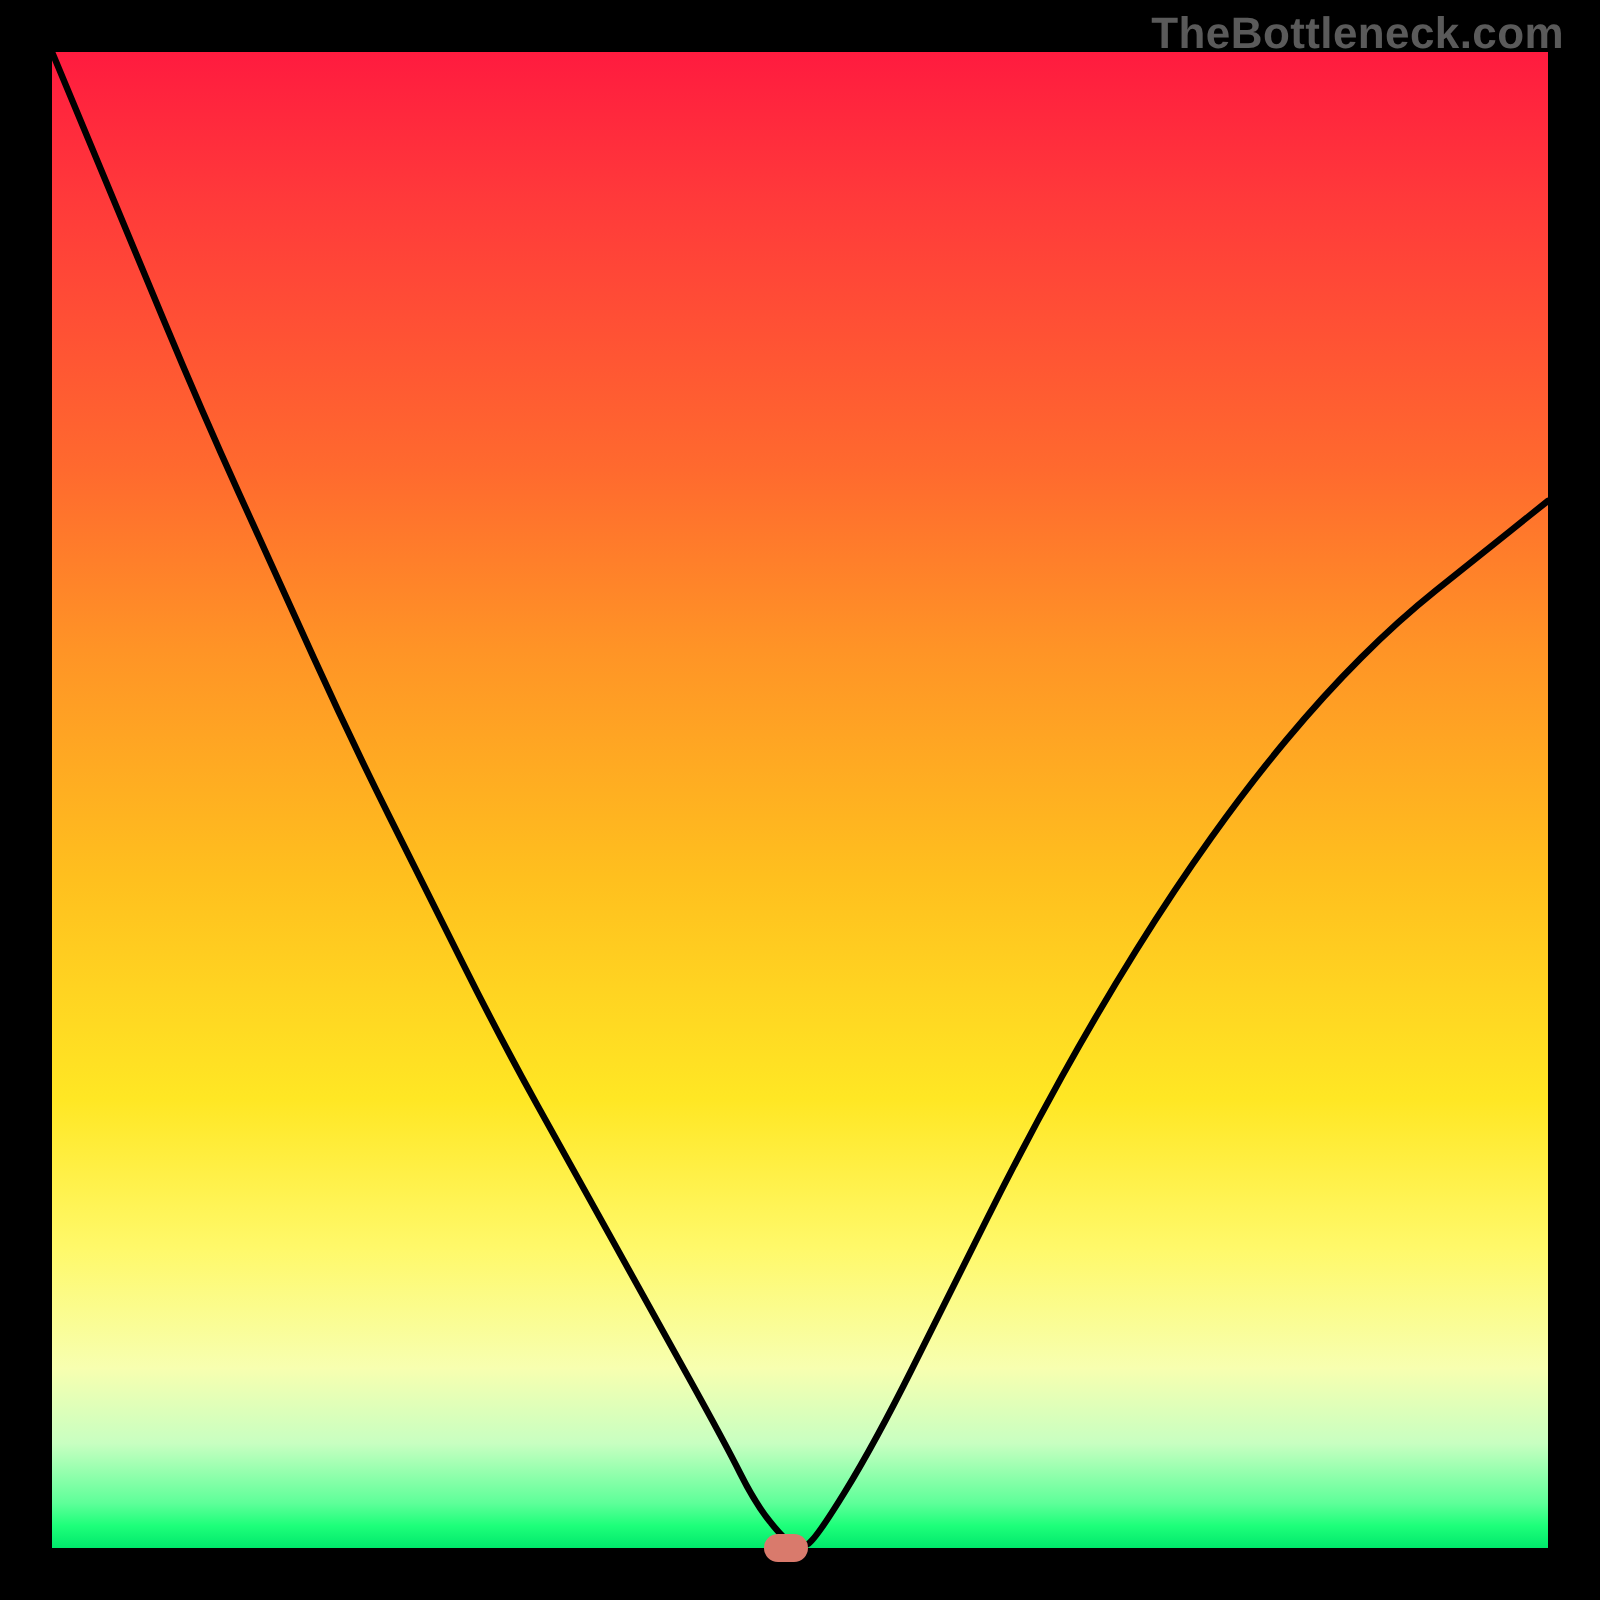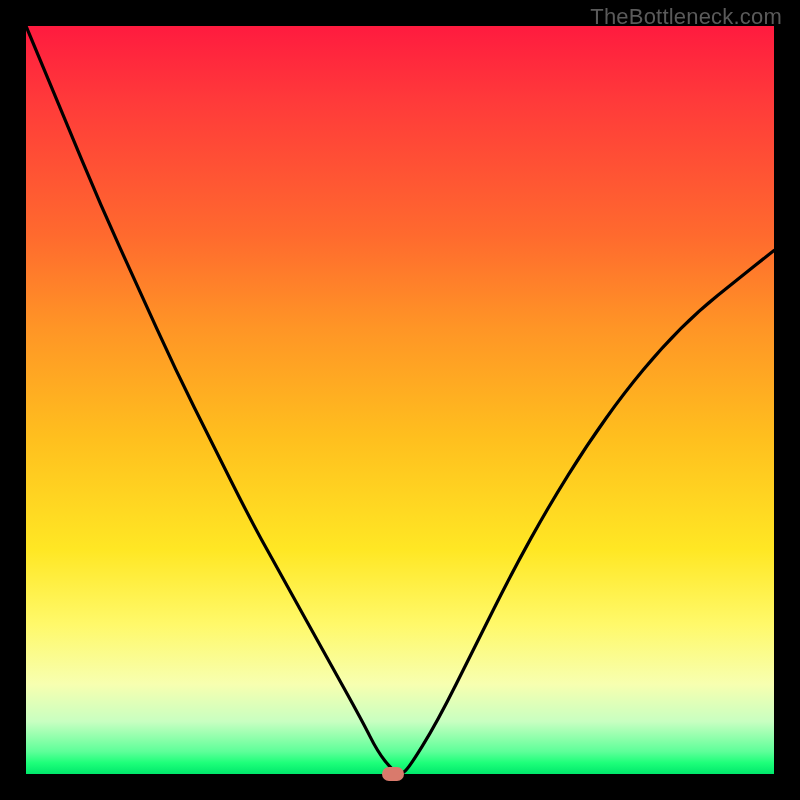--- a/index.html
+++ b/index.html
@@ -16,21 +16,21 @@
     width: 800px;
     height: 800px;
     background: #000;
   }
   .watermark {
     position: absolute;
     top: 4px;
     right: 18px;
     color: #5a5a5a;
     font-size: 22px;
-    font-weight: 400;
+    font-weight: 700;
     letter-spacing: 0.2px;
     z-index: 10;
   }
   .plot-frame {
     position: absolute;
     left: 26px;
     top: 26px;
     width: 748px;
     height: 748px;
     background: #000;

